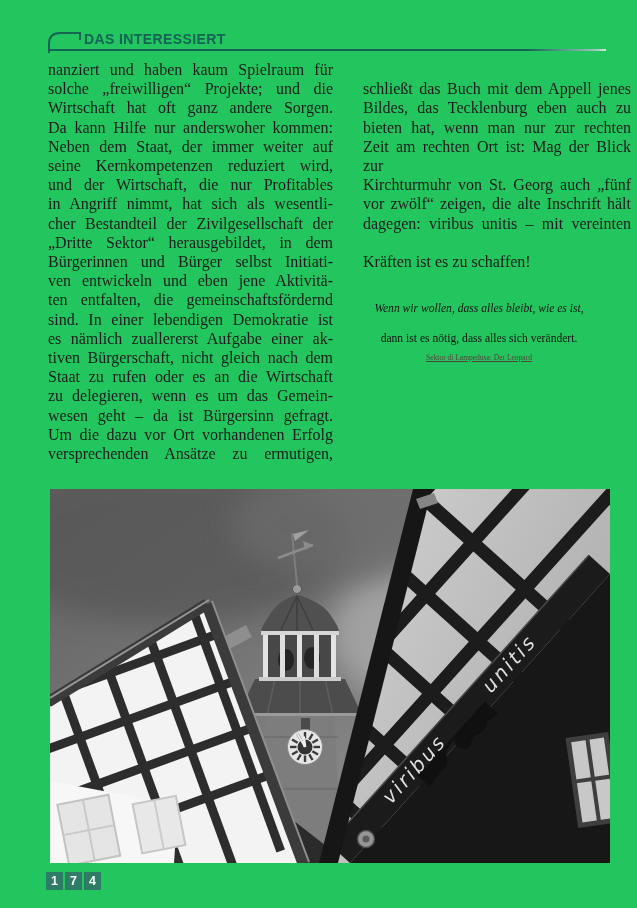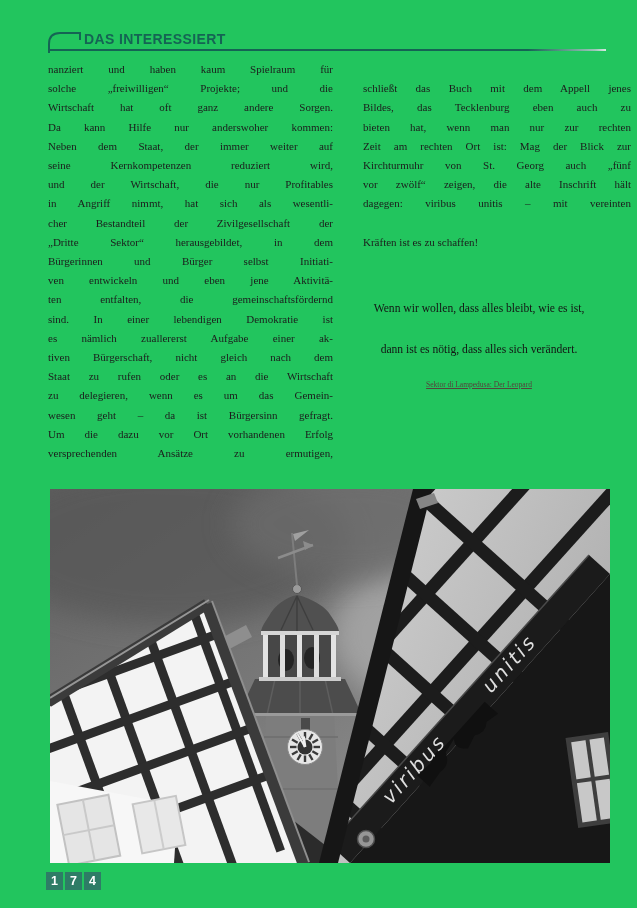--- a/index.html
+++ b/index.html
@@ -8,31 +8,31 @@
 
   
   .header{position:absolute;left:48px;top:28px;width:560px;height:24px;}
   .tabicon{position:absolute;left:0;top:3px;}
   .htitle{position:absolute;left:36px;top:3px;font-family:"Liberation Sans",sans-serif;
           font-weight:bold;font-size:14px;letter-spacing:.4px;color:#156454;white-space:nowrap;}
   .hrule{position:absolute;left:48px;top:49px;width:558px;height:2px;
          background:linear-gradient(to right,#156454 86%,#9cc4b8 98%,#d7e7e1 100%);}
 
   
-  .col{position:absolute;top:60px;font-size:11px;line-height:19.2px;
+  .col{position:absolute;top:60px;font-size:16px;line-height:19.2px;
        text-align:justify;text-align-last:justify;white-space:pre-line;}
   .col-left{left:48px;width:285px;}
   .col-right{left:363px;width:268px;}
   .col-right .last{text-align:right;text-align-last:left;white-space:normal;}
 
   
   .quote{position:absolute;left:341px;top:302px;width:276px;text-align:center;}
   .q1,.q2{font-size:11.6px;color:#141414;}
-  .q1{margin-bottom:28px;}
-  .q2{margin-bottom:24px;}
+  .q1{margin-bottom:17px;font-style:italic;}
+  .q2{margin-bottom:8px;}
   .qa{font-size:7.5px;color:#55443c;text-decoration:underline;}
 
   
   .photo{position:absolute;left:50px;top:489px;width:560px;height:374px;}
 
   
   .pagenum{position:absolute;left:46px;top:872px;display:flex;gap:2px;}
   .pbox{width:17px;height:18px;background:#2e7c66;color:#ffffff;
         font-family:"Liberation Sans",sans-serif;font-weight:bold;font-size:12.5px;
         display:flex;align-items:center;justify-content:center;}

